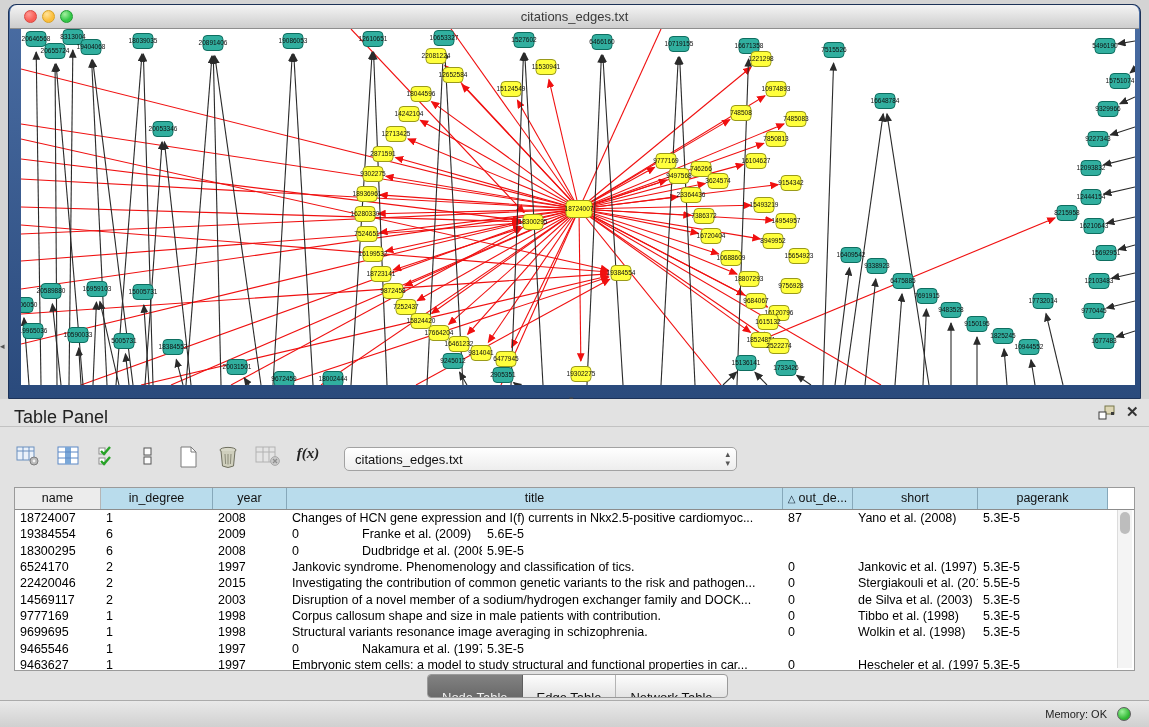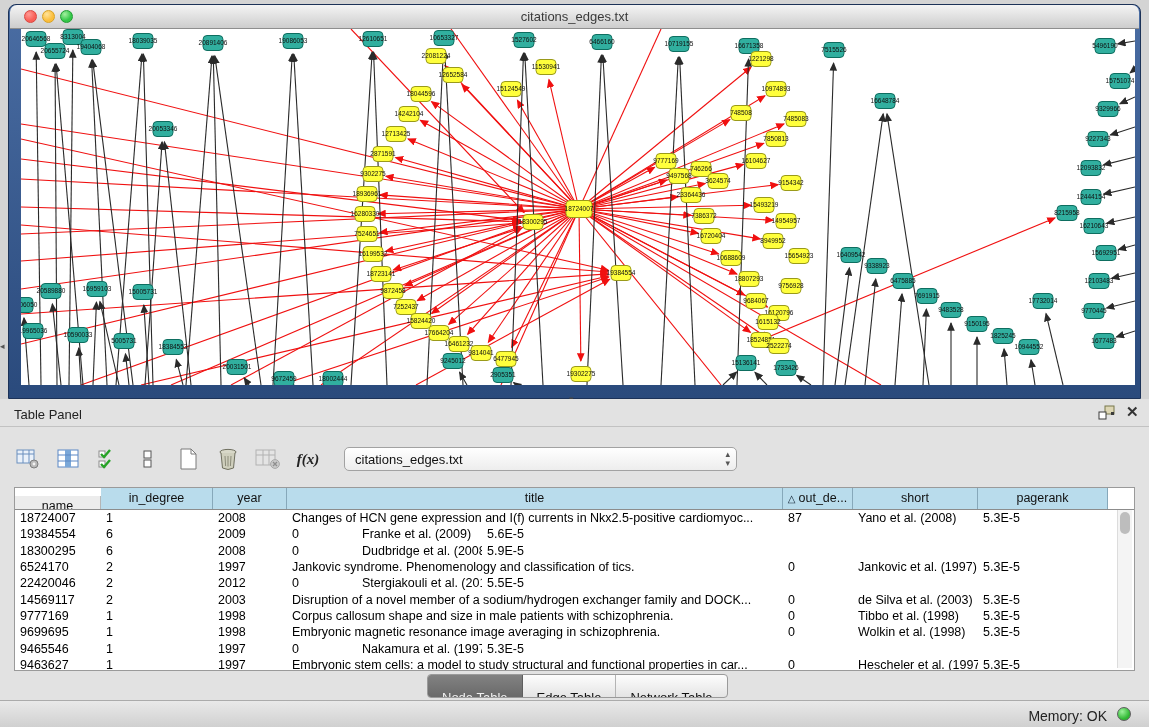--- a/index.html
+++ b/index.html
@@ -31,27 +31,27 @@
   .tl.green{left:50px;background:radial-gradient(circle at 35% 30%,#a4f0a0,#33c748 60%);border:1px solid #1f9c31;}
   .net-view{
     position:absolute;left:12px;top:24px;width:1114px;height:356px;
     background:#ffffff;overflow:hidden;
   }
   .collapse-arrow{position:absolute;left:0px;top:341px;font-size:9px;color:#555;}
   .splitter-grip{position:absolute;left:569px;top:394px;font-size:9px;color:#444;}
 
   
   .table-panel{position:absolute;left:0;top:399px;width:1149px;height:301px;background:#e2e2e2;}
-  .panel-title{position:absolute;left:14px;top:8px;font-size:13px;color:#222;}
+  .panel-title{position:absolute;left:14px;top:8px;font-size:18px;color:#222;}
   .panel-float{position:absolute;left:1098px;top:6px;width:18px;height:16px;cursor:pointer;}
   .panel-close{position:absolute;left:1126px;top:4px;font-size:15px;font-weight:bold;color:#333;cursor:pointer;}
   .panel-sep{position:absolute;left:0;top:27px;width:100%;height:1px;background:#c2c2c2;}
 
   .toolbar{position:absolute;left:14px;top:44px;height:32px;display:flex;align-items:center;gap:12px;}
-  .tb-icon{width:28px;height:28px;display:flex;align-items:center;justify-content:center;cursor:pointer;}
+  .tb-icon{width:28px;height:28px;display:flex;justify-content:center;cursor:pointer;}
   .fx{font-family:"Liberation Serif",serif;font-style:italic;font-weight:bold;font-size:15px;color:#222;}
   .combo{
     margin-left:10px;width:393px;height:24px;box-sizing:border-box;
     border:1px solid #a2a2a2;border-radius:5px;
     background:linear-gradient(180deg,#ffffff,#ededed);
     display:flex;align-items:center;font-size:13px;color:#111;
     padding-left:10px;position:relative;cursor:pointer;
   }
   .combo .arrows{
     position:absolute;right:6px;top:2px;display:flex;flex-direction:column;line-height:9px;
@@ -61,21 +61,21 @@
   .dtable{
     position:absolute;left:14px;top:88px;width:1121px;height:184px;
     background:#fff;border:1px solid #9a9a9a;box-sizing:border-box;overflow:hidden;
   }
   .thead{display:flex;height:21px;border-bottom:1px solid #8c8c8c;}
   .th{
     background:#b9dcec;border-right:1px solid #86a8ba;box-sizing:border-box;
     font-size:12.5px;color:#111;text-align:center;line-height:20px;
     white-space:nowrap;overflow:hidden;cursor:pointer;
   }
-  .th.gray{background:#ececec;border-right:1px solid #b5b5b5;margin-top:8px;}
+  .th.gray{background:#ececec;border-right:1px solid #b5b5b5;}
   .th .sortmark{font-size:10px;color:#123;margin-right:3px;}
   .c0{width:86px}.c1{width:112px}.c2{width:74px}.c3{width:496px}.c4{width:70px}.c5{width:125px}.c6{width:130px}
   .tbody .tr{display:flex;height:16.3px;align-items:center;cursor:default;}
   .tbody .td{
     font-size:12.5px;color:#000;padding-left:5px;box-sizing:border-box;
     white-space:nowrap;overflow:hidden;
   }
   .vscroll{
     position:absolute;right:2px;top:22px;bottom:2px;width:14px;
     background:#f4f4f4;border-left:1px solid #dcdcdc;
@@ -92,21 +92,21 @@
     border-right:1px solid #b4b4b4;
   }
   .tab:last-child{border-right:none;}
   .tab.active{background:linear-gradient(180deg,#828282,#676767);color:#f0f0f0;border-right:1px solid #5e5e5e;}
 
   
   .statusbar{
     position:absolute;left:0;top:700px;width:1149px;height:27px;
     background:linear-gradient(180deg,#e9e9e9,#cfcfcf);border-top:1px solid #ababab;
   }
-  .mem-label{position:absolute;right:42px;top:7px;font-size:14px;color:#222;margin-left:44px;}
+  .mem-label{position:absolute;right:42px;top:7px;font-size:11px;color:#222;margin-left:44px;}
   .mem-dot{
     position:absolute;right:18px;top:6px;width:14px;height:14px;border-radius:50%;
     background:radial-gradient(circle at 35% 30%,#9bf29a,#2fb833 65%);border:1px solid #5e5e5e;box-sizing:border-box;
   }
 </style>
 </head>
 <body>
 
 <div class="net-window">
   <div class="titlebar">
@@ -597,48 +597,49 @@
           <div class="td c1">2</div>
           <div class="td c2">1997</div>
           <div class="td c3">Jankovic syndrome. Phenomenology and classification of tics.</div>
           <div class="td c4">0</div>
           <div class="td c5">Jankovic et al. (1997)</div>
           <div class="td c6">5.3E-5</div>
         </div>
         <div class="tr">
           <div class="td c0">22420046</div>
           <div class="td c1">2</div>
-          <div class="td c2">2012</div>
+          <div class="td c2">2015</div>
+          <div class="td c3">Investigating the contribution of common genetic variants to the risk and pathogen...</div>
           <div class="td c4">0</div>
           <div class="td c5">Stergiakouli et al. (2012)</div>
           <div class="td c6">5.5E-5</div>
         </div>
         <div class="tr">
           <div class="td c0">14569117</div>
           <div class="td c1">2</div>
           <div class="td c2">2003</div>
           <div class="td c3">Disruption of a novel member of a sodium/hydrogen exchanger family and DOCK...</div>
           <div class="td c4">0</div>
           <div class="td c5">de Silva et al. (2003)</div>
           <div class="td c6">5.3E-5</div>
         </div>
         <div class="tr">
           <div class="td c0">9777169</div>
           <div class="td c1">1</div>
           <div class="td c2">1998</div>
-          <div class="td c3">Corpus callosum shape and size in male patients with schizophrenia.</div>
+          <div class="td c3">Corpus callosum shape and size in male patients with contribution.</div>
           <div class="td c4">0</div>
           <div class="td c5">Tibbo et al. (1998)</div>
           <div class="td c6">5.3E-5</div>
         </div>
         <div class="tr">
           <div class="td c0">9699695</div>
           <div class="td c1">1</div>
           <div class="td c2">1998</div>
-          <div class="td c3">Embryonic magnetic resonance image averaging in schizophrenia.</div>
+          <div class="td c3">Structural variants resonance image averaging in schizophrenia.</div>
           <div class="td c4">0</div>
           <div class="td c5">Wolkin et al. (1998)</div>
           <div class="td c6">5.3E-5</div>
         </div>
         <div class="tr">
           <div class="td c0">9465546</div>
           <div class="td c1">1</div>
           <div class="td c2">1997</div>
           <div class="td c4">0</div>
           <div class="td c5">Nakamura et al. (1997)</div>

